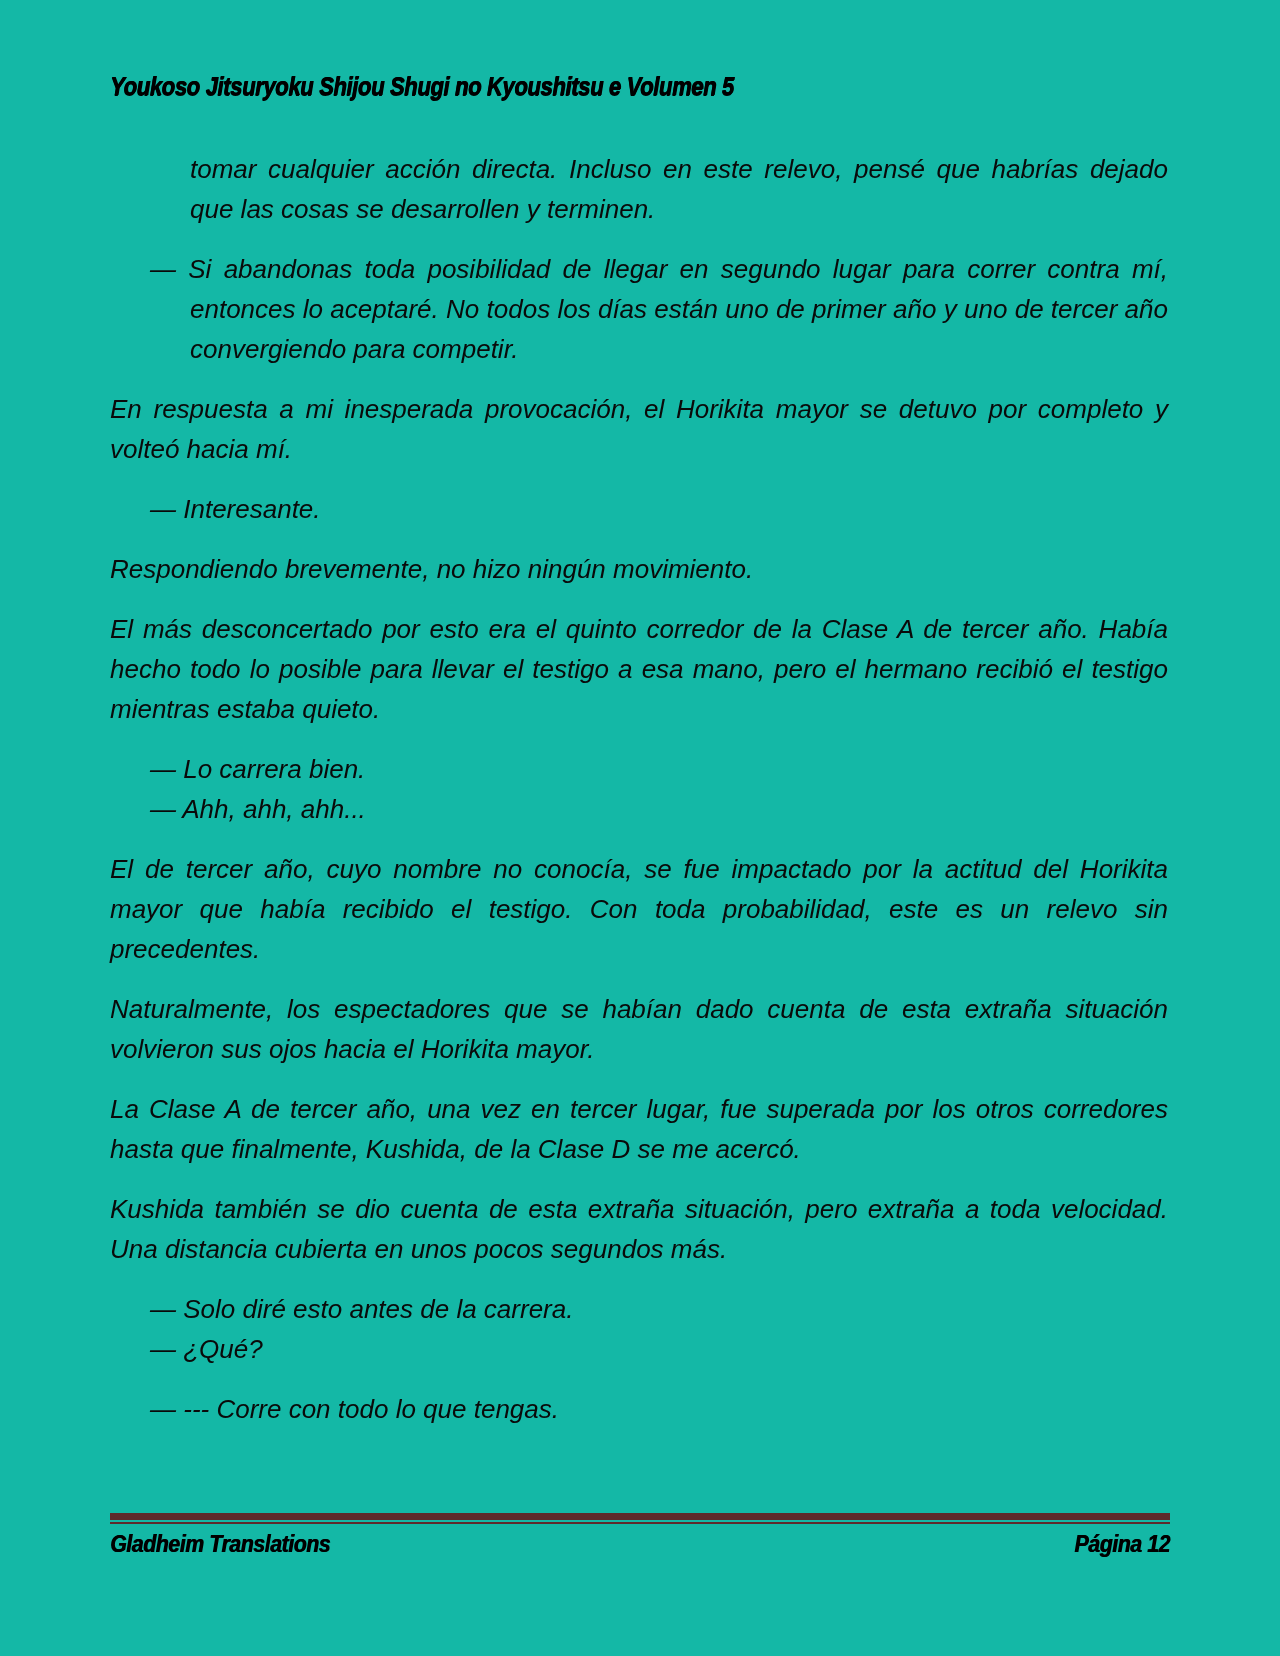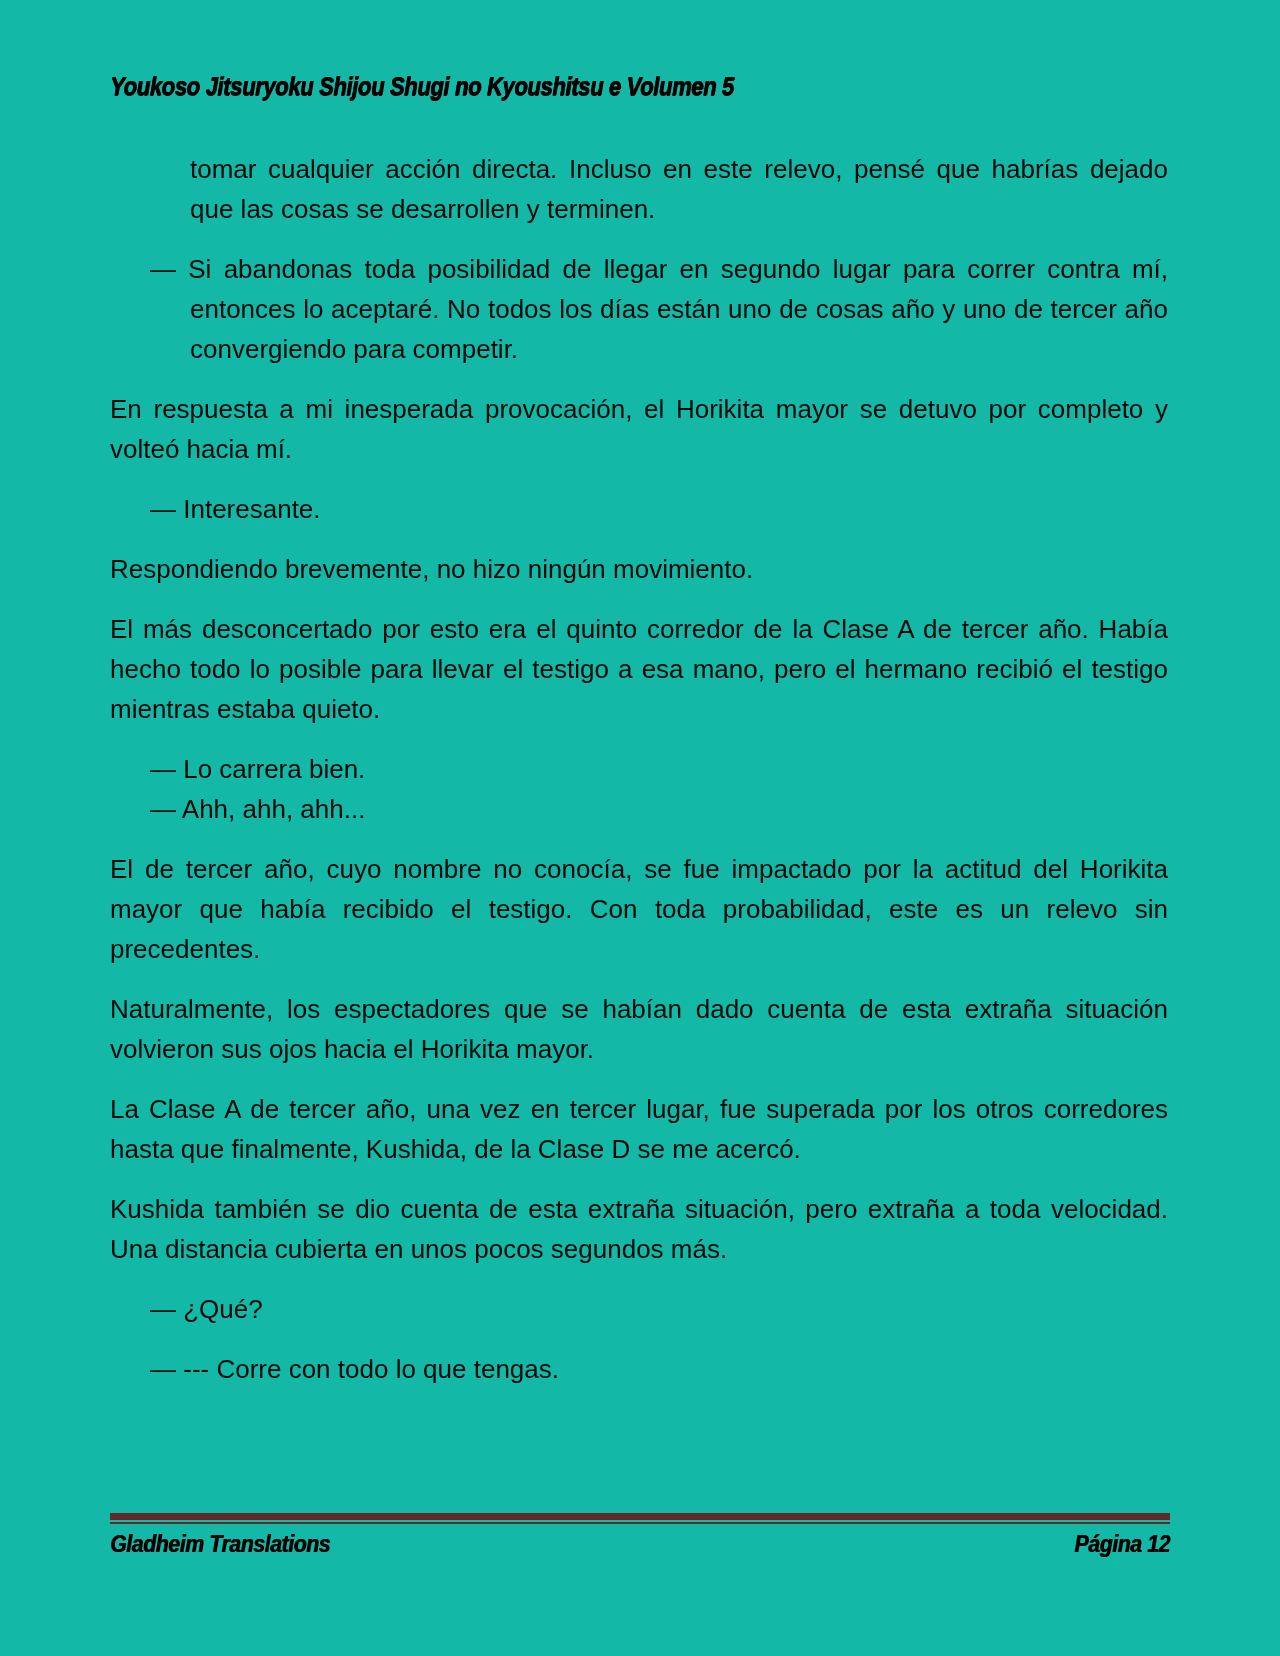--- a/index.html
+++ b/index.html
@@ -42,21 +42,21 @@
   .doc-body {
     position: absolute;
     left: 110px;
     top: 149px;
     width: 1058px;
     font-size: 26px;
     line-height: 40px;
     text-align: justify;
     color: #0a0a0a;
   }
-  .doc-body p { margin: 0 0 20px 0; }
+  .doc-body p { margin: 0 0 20px 0; font-style: italic; }
   .para-indent { padding-left: 80px; }
   .para-dialogue { padding-left: 80px; text-indent: -40px; }
   .dialogue-group { margin: 0 0 20px 0; }
   .dialogue-group p { margin: 0; }
   
   .doc-footer {
     position: absolute;
     left: 110px;
     top: 1513px;
     width: 1060px;
@@ -87,21 +87,21 @@
 
 <div class="page">
 
   <div class="doc-header">
     <span class="doc-title">Youkoso Jitsuryoku Shijou Shugi no Kyoushitsu e Volumen 5</span>
   </div>
 
   <div class="doc-body">
     <p class="para-indent">tomar cualquier acción directa. Incluso en este relevo, pensé que habrías dejado que las cosas se desarrollen y terminen.</p>
 
-    <p class="para-dialogue">— Si abandonas toda posibilidad de llegar en segundo lugar para correr contra mí, entonces lo aceptaré. No todos los días están uno de cosas año y uno de tercer año convergiendo para competir.</p>
+    <p class="para-dialogue">— Si abandonas toda posibilidad de llegar en segundo lugar para correr contra mí, entonces lo aceptaré. No todos los días están uno de primer año y uno de tercer año convergiendo para competir.</p>
 
     <p>En respuesta a mi inesperada provocación, el Horikita mayor se detuvo por completo y volteó hacia mí.</p>
 
     <p class="para-dialogue">— Interesante.</p>
 
     <p>Respondiendo brevemente, no hizo ningún movimiento.</p>
 
     <p>El más desconcertado por esto era el quinto corredor de la Clase A de tercer año. Había hecho todo lo posible para llevar el testigo a esa mano, pero el hermano recibió el testigo mientras estaba quieto.</p>
 
     <div class="dialogue-group">
@@ -111,20 +111,21 @@
 
     <p>El de tercer año, cuyo nombre no conocía, se fue impactado por la actitud del Horikita mayor que había recibido el testigo. Con toda probabilidad, este es un relevo sin precedentes.</p>
 
     <p>Naturalmente, los espectadores que se habían dado cuenta de esta extraña situación volvieron sus ojos hacia el Horikita mayor.</p>
 
     <p>La Clase A de tercer año, una vez en tercer lugar, fue superada por los otros corredores hasta que finalmente, Kushida, de la Clase D se me acercó.</p>
 
     <p>Kushida también se dio cuenta de esta extraña situación, pero extraña a toda velocidad. Una distancia cubierta en unos pocos segundos más.</p>
 
     <div class="dialogue-group">
+      <p class="para-dialogue">— Solo diré esto antes de la carrera.</p>
       <p class="para-dialogue">— ¿Qué?</p>
     </div>
 
 
     <p class="para-dialogue">— --- Corre con todo lo que tengas.</p>
   </div>
 
   <div class="doc-footer">
     <div class="rule-thick"></div>
     <div class="rule-thin"></div>

